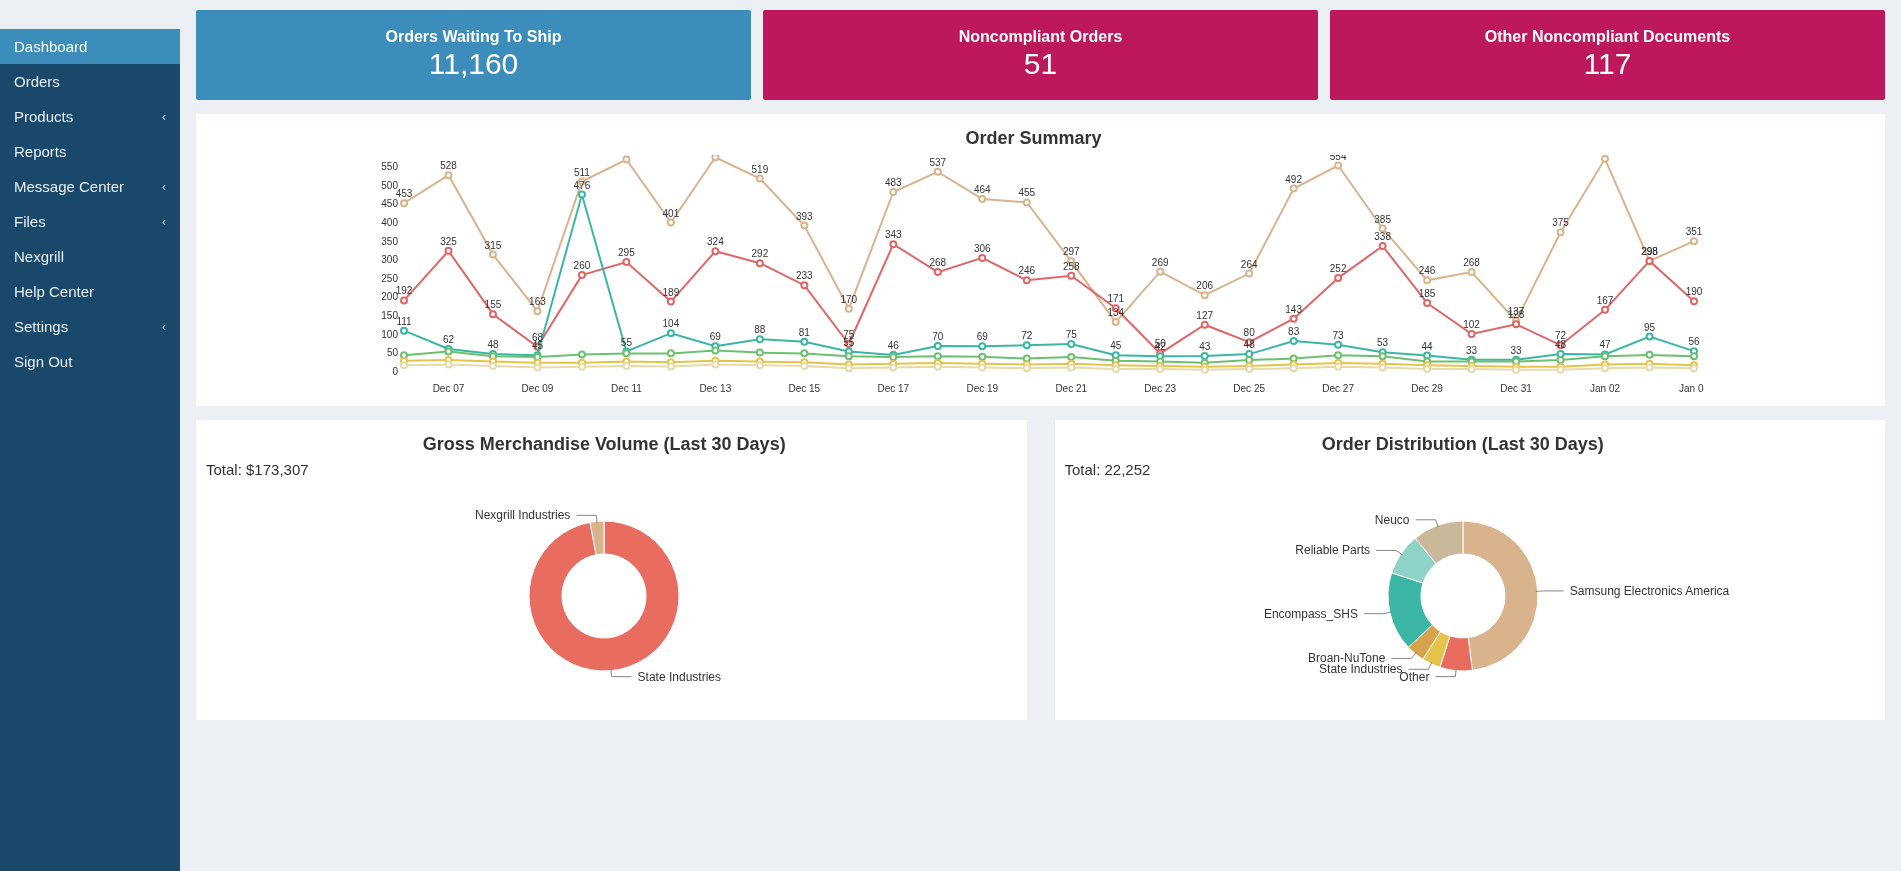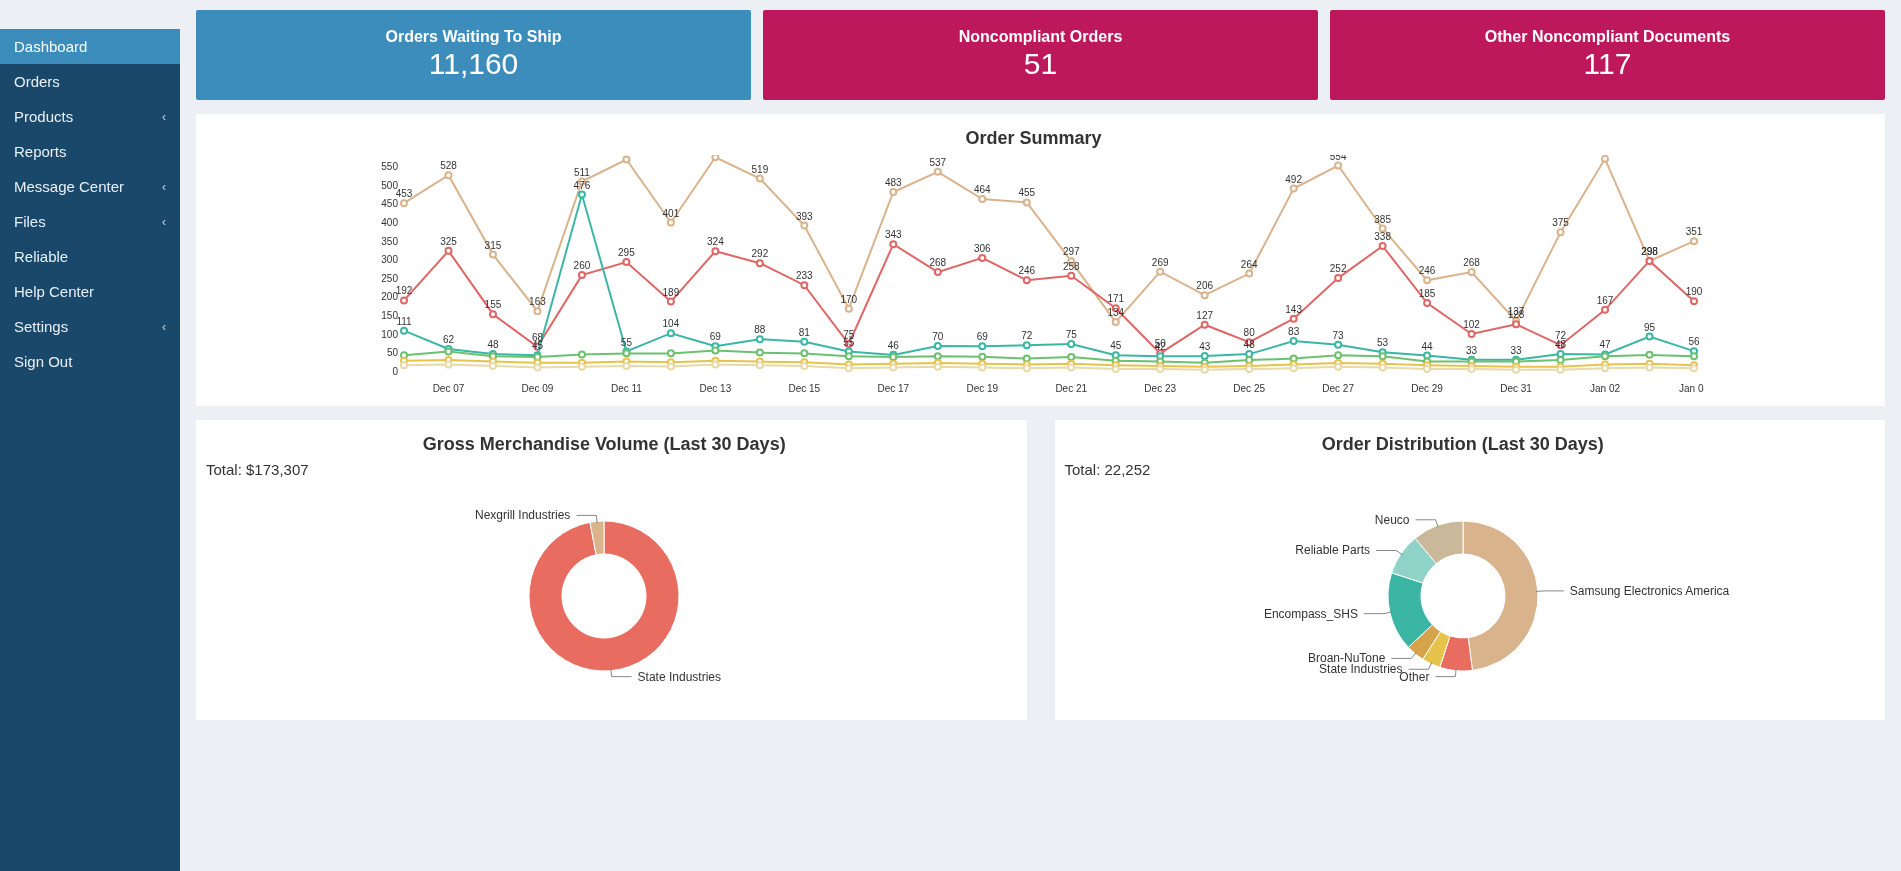--- a/index.html
+++ b/index.html
@@ -47,21 +47,21 @@
       </div>
       <div class="sidebar-item">
         <span>Message Center</span>
         <span class="chev">‹</span>
       </div>
       <div class="sidebar-item">
         <span>Files</span>
         <span class="chev">‹</span>
       </div>
       <div class="sidebar-item">
-        <span>Reliable</span>
+        <span>Nexgrill</span>
       </div>
       <div class="sidebar-item">
         <span>Help Center</span>
       </div>
       <div class="sidebar-item">
         <span>Settings</span>
         <span class="chev">‹</span>
       </div>
       <div class="sidebar-item">
         <span>Sign Out</span>

